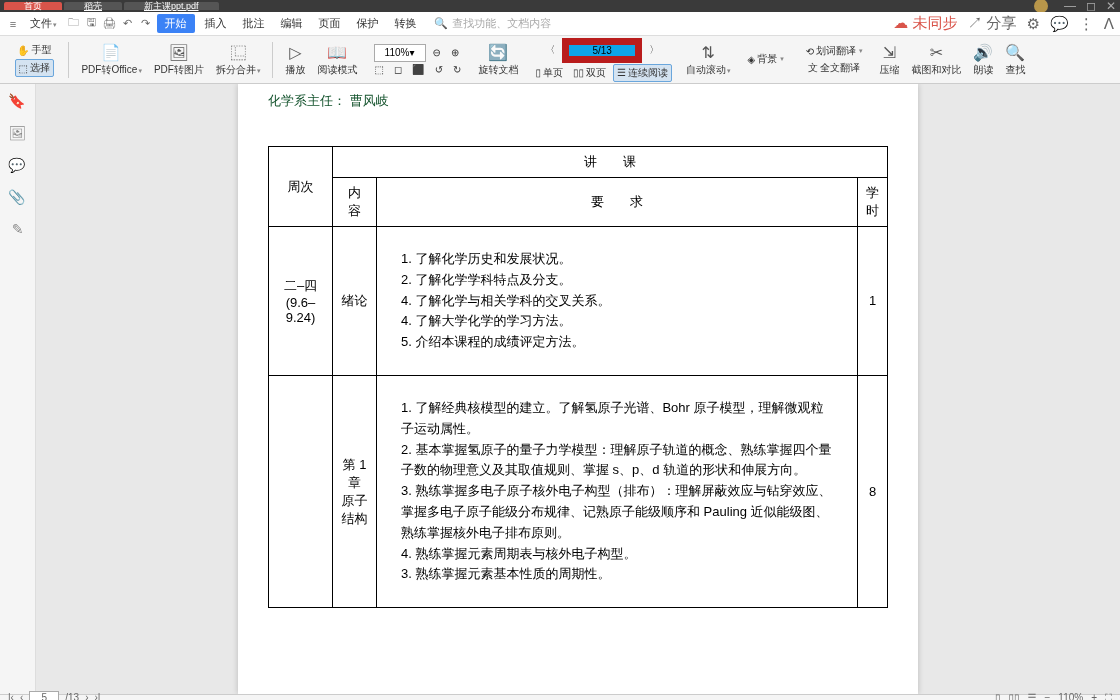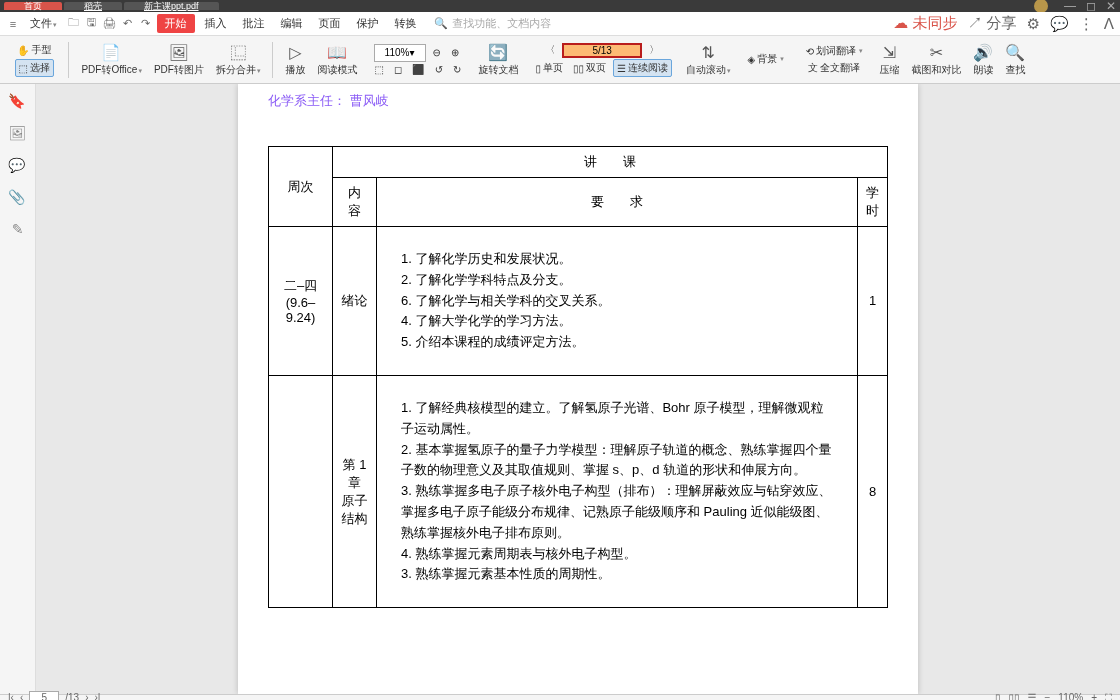--- a/index.html
+++ b/index.html
@@ -10,21 +10,21 @@
 .tab { height: 8px; padding: 0 20px; display: flex; align-items: center; font-size: 9px; color: #fff; border-radius: 2px 2px 0 0; margin-right: 2px; }
 .tab.active { background: #d9544a; }
 .tab.inactive { background: #555; text-decoration: underline; }
 .win-controls { margin-left: auto; display: flex; gap: 10px; color: #aaa; font-size: 12px; }
 .avatar { width: 14px; height: 14px; border-radius: 50%; background: #b8964a; margin-right: 6px; }
 
 
 .menu-bar { height: 24px; background: #fff; display: flex; align-items: center; padding: 0 6px; gap: 4px; border-bottom: 1px solid #ddd; }
 .menu-icon { width: 14px; height: 14px; display: inline-flex; align-items: center; justify-content: center; font-size: 11px; color: #666; }
 .menu-item { font-size: 11px; color: #333; padding: 2px 6px; cursor: pointer; }
-.menu-item.start { background: #ef4444; color: #fff; border-radius: 2px; padding: 2px 8px; }
+.menu-item.start { background: #3b82f6; color: #fff; border-radius: 2px; padding: 2px 8px; }
 .menu-search { font-size: 11px; color: #aaa; margin-left: 8px; display: flex; align-items: center; gap: 4px; }
 .menu-right { margin-left: auto; display: flex; align-items: center; gap: 10px; font-size: 15px; color: #666; }
 
 
 .toolbar { height: 48px; background: #f5f5f5; display: flex; align-items: center; padding: 0 8px; gap: 4px; border-bottom: 1px solid #ccc; }
 .tool-group { display: flex; flex-direction: column; align-items: center; padding: 0 6px; height: 44px; justify-content: center; gap: 1px; }
 .tool-item { display: flex; flex-direction: column; align-items: center; justify-content: center; padding: 0 4px; height: 44px; cursor: pointer; }
 .tool-icon { font-size: 16px; color: #555; height: 20px; display: flex; align-items: center; }
 .tool-label { font-size: 10px; color: #333; white-space: nowrap; }
 .tool-row { display: flex; align-items: center; gap: 4px; }
@@ -36,21 +36,21 @@
 
 
 .main { flex: 1; display: flex; background: #e8e8e8; overflow: hidden; }
 .side-nav { width: 36px; background: #f5f5f5; border-right: 1px solid #ddd; display: flex; flex-direction: column; align-items: center; padding-top: 8px; gap: 14px; }
 .side-icon { width: 18px; height: 18px; color: #888; font-size: 14px; display: flex; align-items: center; justify-content: center; cursor: pointer; }
 
 .doc-area { flex: 1; display: flex; justify-content: center; overflow: auto; padding: 0; }
 .page { width: 680px; background: #fff; box-shadow: 0 0 6px rgba(0,0,0,0.2); padding: 0 30px 40px; margin-top: 0; }
 
 
-.doc-header { font-family: "SimSun", serif; font-size: 13px; color: #8b5cf6; padding: 8px 0 16px; display: flex; }
+.doc-header { font-family: "SimSun", serif; font-size: 13px; color: #14532d; padding: 8px 0 16px; display: flex; }
 .doc-header-left { flex: 1; }
 .doc-header-right { flex: 1; }
 
 .syllabus-table { width: 100%; border-collapse: collapse; font-family: "SimSun", serif; font-size: 13px; margin-top: 20px; }
 .syllabus-table td, .syllabus-table th { border: 1px solid #000; padding: 6px 8px; vertical-align: middle; }
 .syllabus-table th { font-weight: normal; text-align: center; }
 .th-week { width: 64px; }
 .th-content { width: 44px; margin-left: 16px; }
 .th-hours { width: 20px; margin-top: 33px; }
 .cell-center { text-align: center; }
@@ -154,21 +154,21 @@
       <span class="tool-mini">↻</span>
     </div>
   </div>
   <div class="tool-item">
       <span class="tool-icon">🔄</span>
       <span class="tool-label">旋转文档</span>
     </div>
   <div class="tool-group">
     <div class="tool-row">
       <span class="tool-mini">〈</span>
-      <span style="width:80px;border:2px solid #b91c1c;text-align:center;font-size:10px;background:#fdba74">5/13</span>
+      <span style="width:80px;border:7px solid #b91c1c;text-align:center;font-size:10px;background:#0ea5e9">5/13</span>
       <span class="tool-mini">〉</span>
     </div>
     <div class="tool-row">
       <span class="tool-mini">▯ <span>单页</span></span>
       <span class="tool-mini">▯▯ <span>双页</span></span>
       <span class="tool-mini active-tool">☰ <span>连续阅读</span></span>
     </div>
   </div>
   <div class="tool-item">
       <span class="tool-icon">⇅</span>
@@ -234,21 +234,21 @@
 
         <tr>
           <td class="cell-center" style="white-space:pre-line">二–四
 (9.6–
 9.24)</td>
           <td class="cell-center">绪论</td>
           <td class="cell-req">
             <ol>
               <li>1. 了解化学历史和发展状况。</li>
               <li>2. 了解化学学科特点及分支。</li>
-              <li>6. 了解化学与相关学科的交叉关系。</li>
+              <li>4. 了解化学与相关学科的交叉关系。</li>
               <li>4. 了解大学化学的学习方法。</li>
               <li>5. 介绍本课程的成绩评定方法。</li>
             </ol>
           </td>
           <td class="cell-center">1</td>
         </tr>
 
         <tr>
           <td class="cell-center" style="white-space:pre-line"></td>
           <td class="cell-center" style="white-space:pre-line">第 1 章

